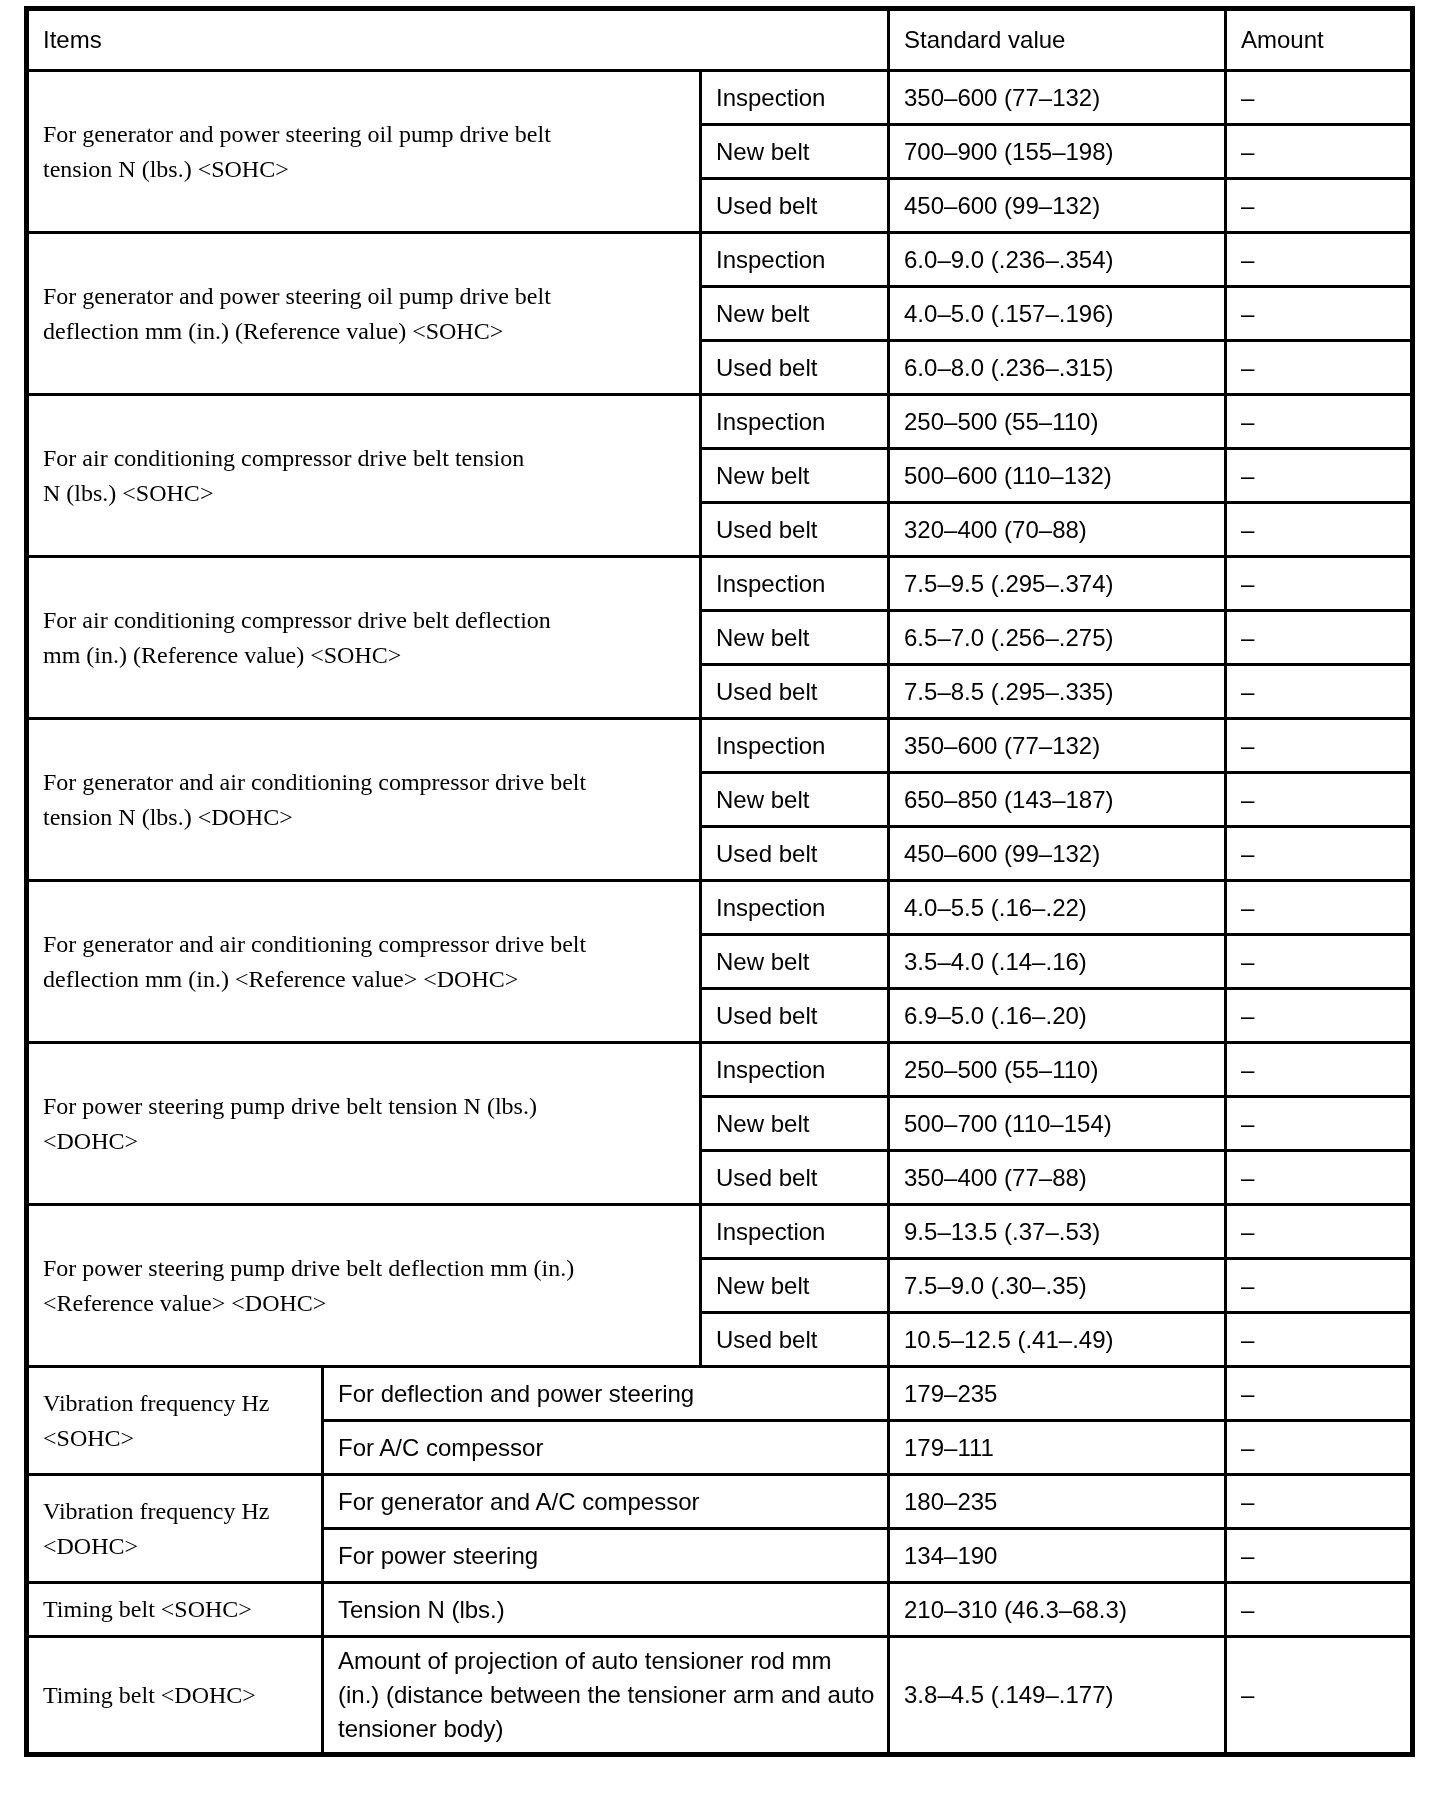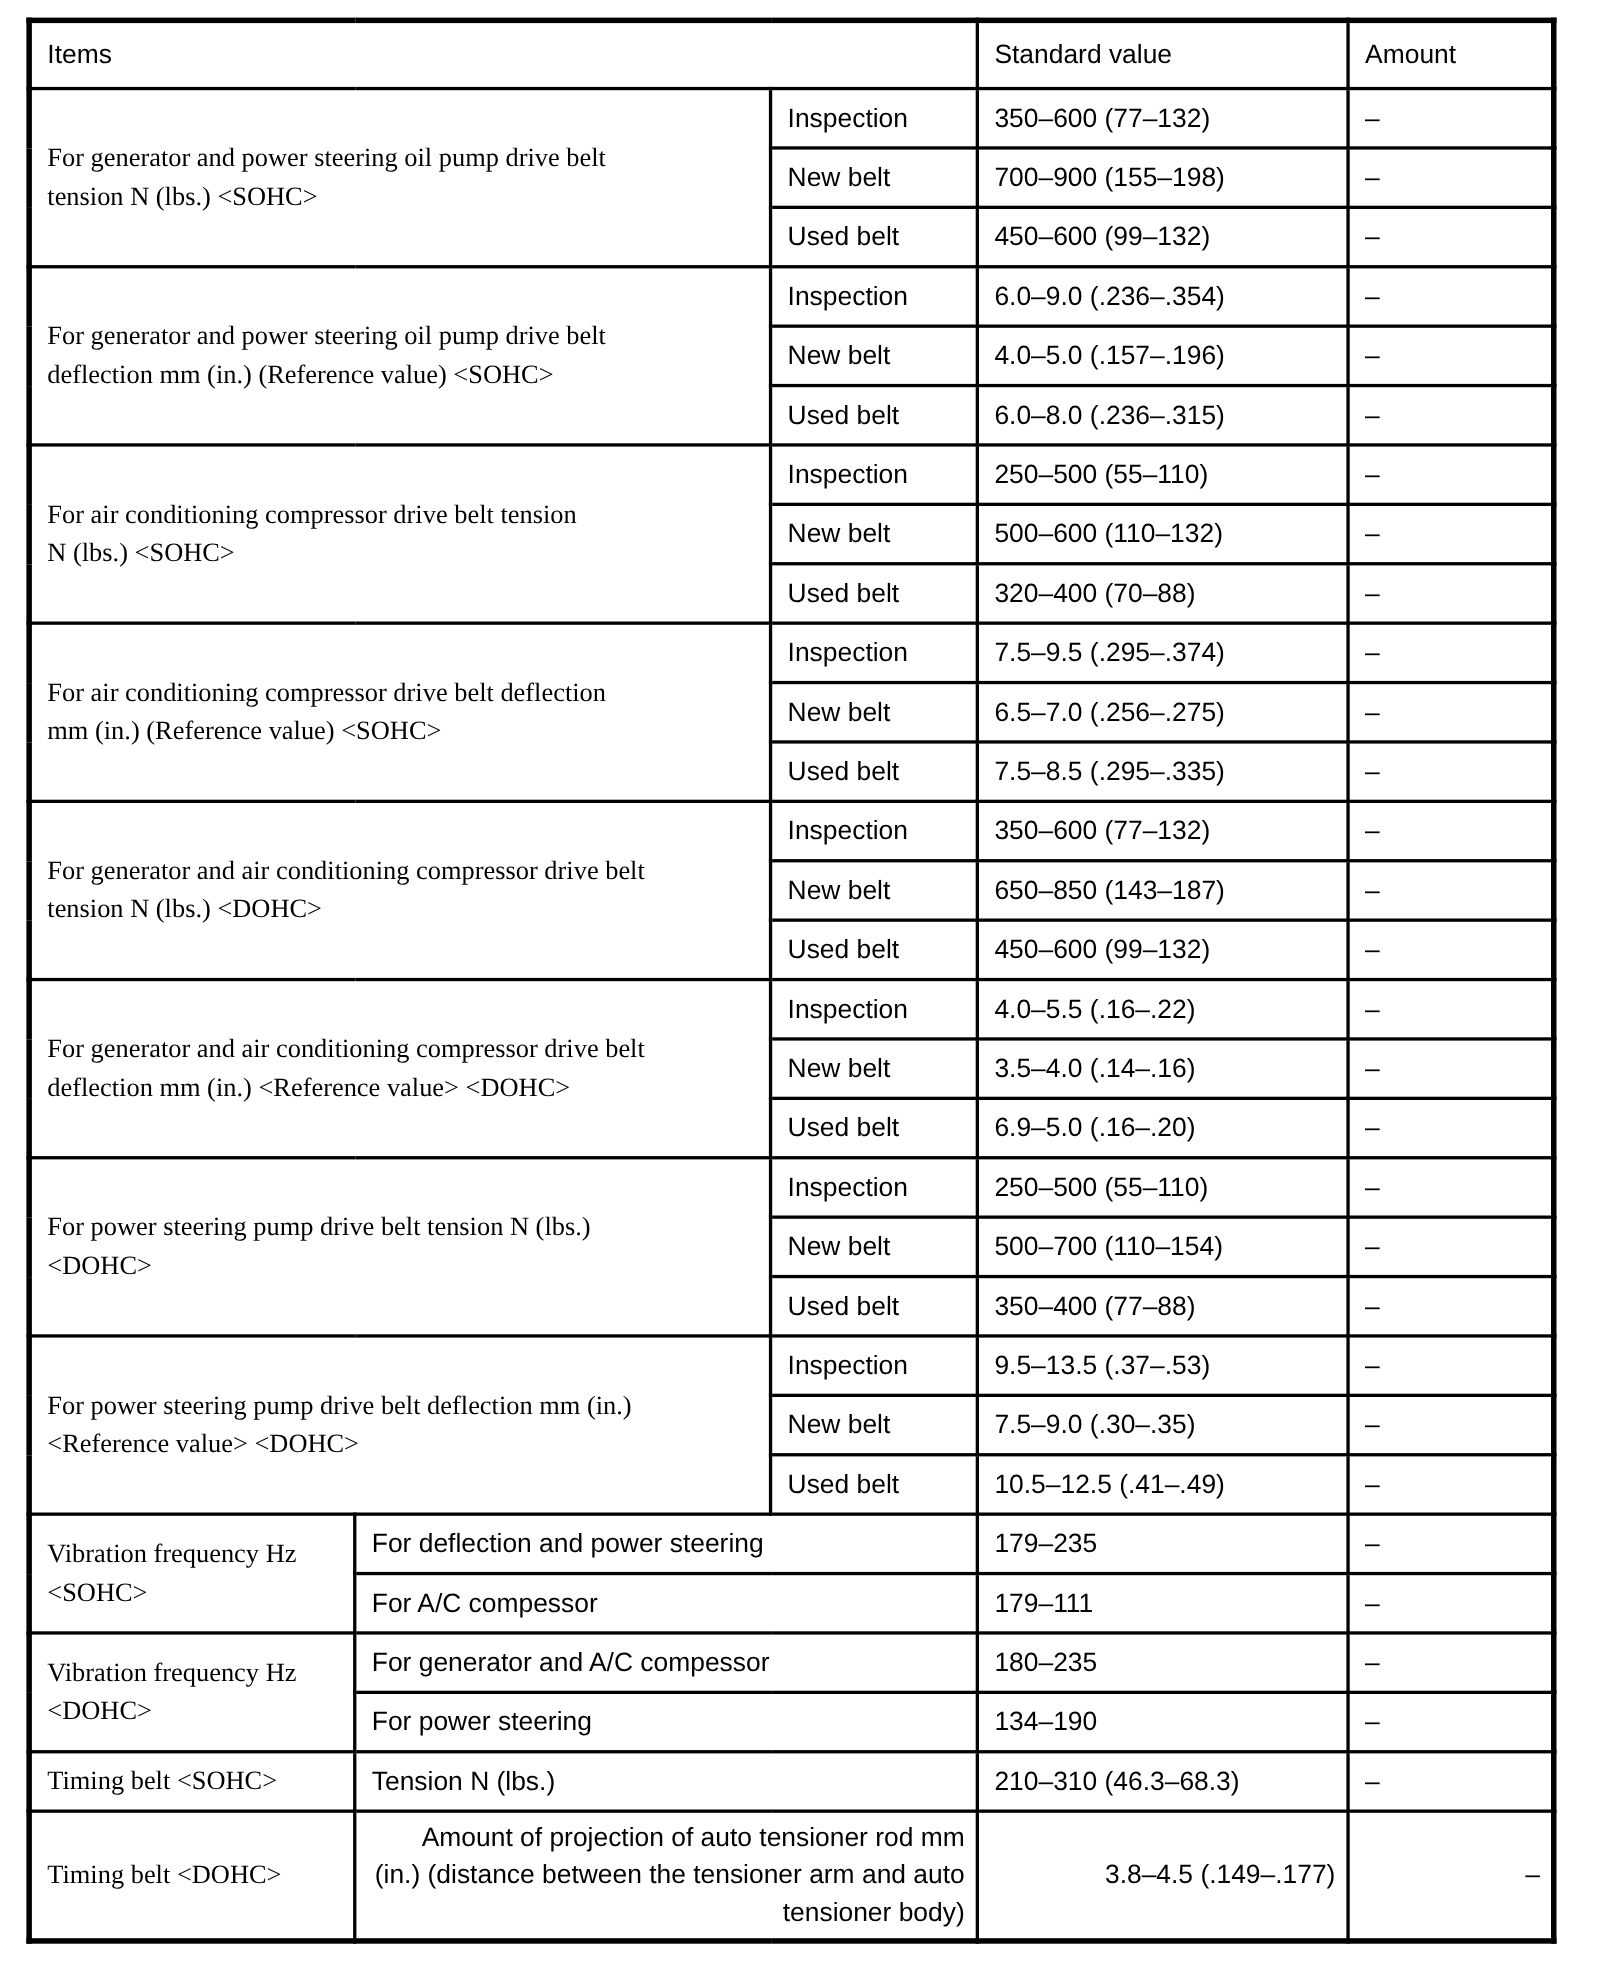--- a/index.html
+++ b/index.html
@@ -14,21 +14,21 @@
     position: relative;
     width: 1456px;
     height: 1796px;
     font-family: "Liberation Sans", "DejaVu Sans", sans-serif;
     color: #000;
   }
   table.spec {
     border-collapse: collapse;
     table-layout: fixed;
     width: 1386px;
-    margin: 16px 0 0 24px;
+    margin: 6px 0 0 24px;
     border: 5px solid #000;
     font-size: 24px;
     line-height: 1.4;
   }
   table.spec th,
   table.spec td {
     border: 3px solid #000;
     padding: 6px 10px 6px 14px;
     vertical-align: middle;
     overflow: hidden;
@@ -48,21 +48,20 @@
     line-height: 1.42;
     font-family: Liberation Serif, serif;
   }
   td.c-cond { }
   td.c-val  { }
   td.c-lim  { }
   td.vtop {
     vertical-align: top;
     padding-top: 9px;
     line-height: 1.42;
-    text-align: right;
   }
 </style>
 </head>
 <body>
 
 <div class="page">
   <table class="spec">
     <colgroup>
       <col style="width:296px">
       <col style="width:378px">

